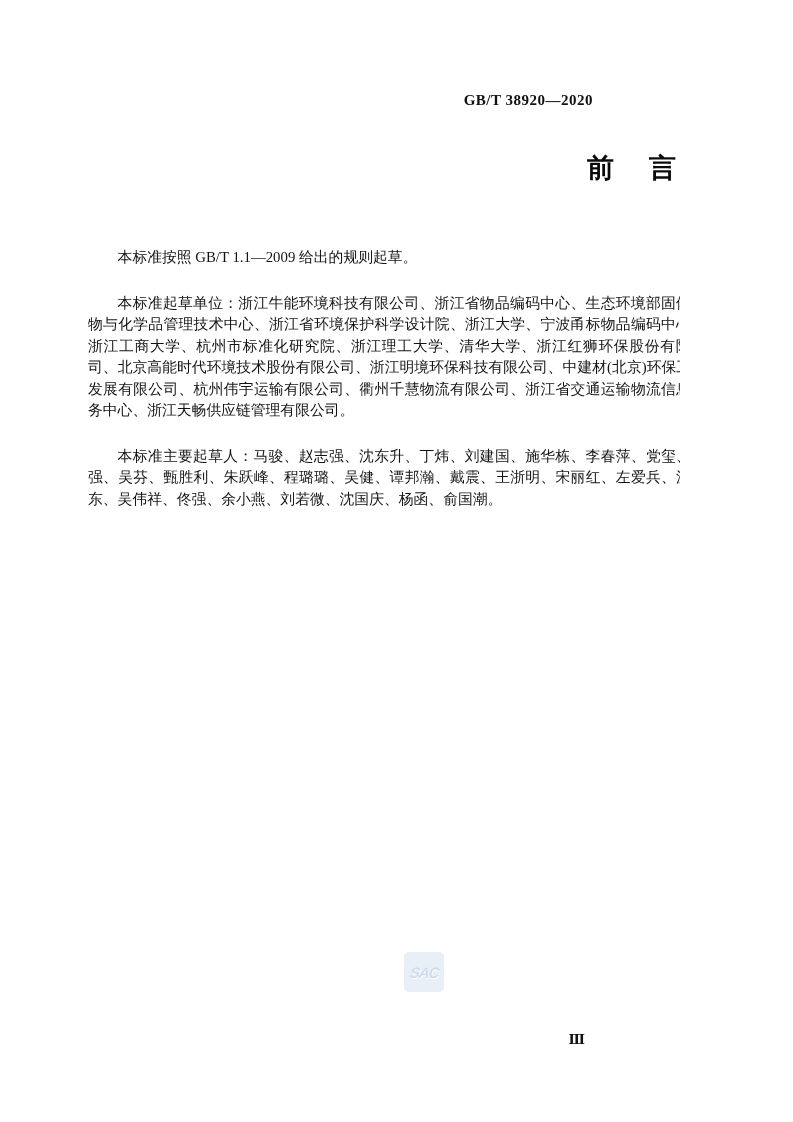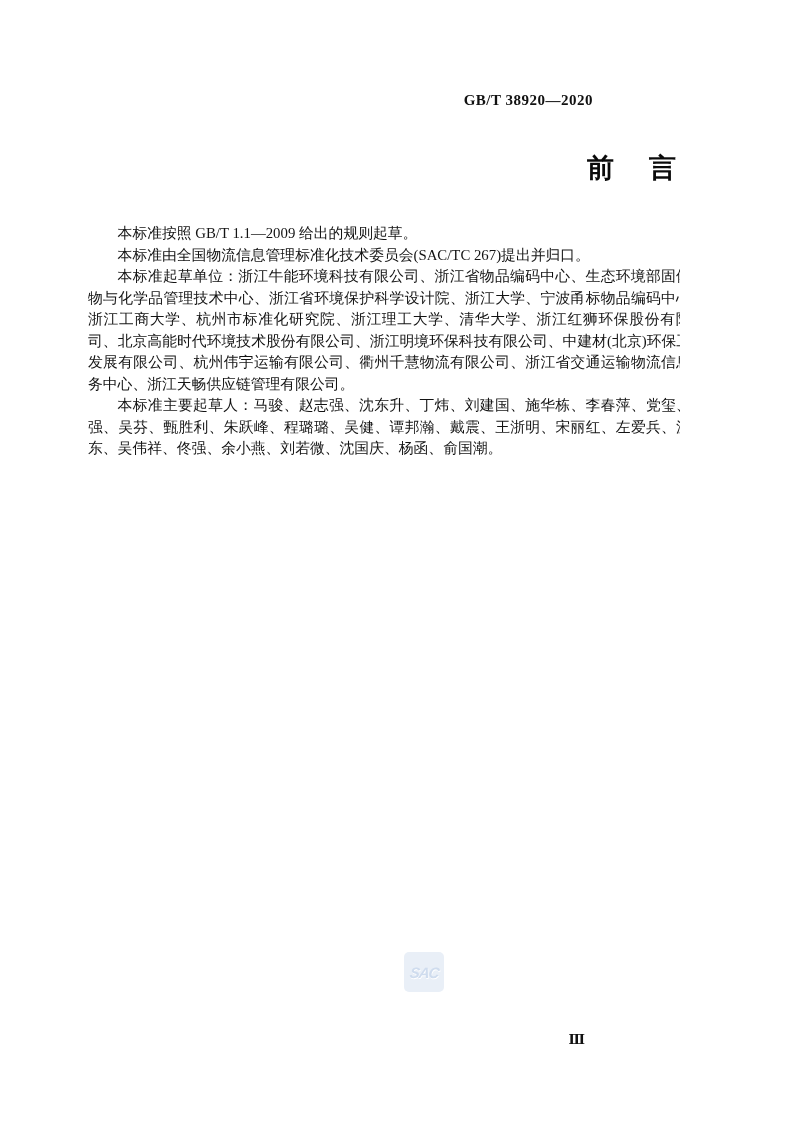--- a/index.html
+++ b/index.html
@@ -44,20 +44,21 @@
     left: 88px;
     width: 618px;
   }
   .body-text p {
     font-size: 14.8px;
     line-height: 21.5px;
     text-indent: 2em;
     text-align: justify;
     text-justify: inter-ideograph;
     color: #131313;
+    margin-top: 24px;
   }
   .watermark {
     position: absolute;
     top: 952px;
     left: 404px;
     width: 40px;
     height: 40px;
     background: var(--wm-bg, #e9eff7);
     border-radius: 5px;
     display: flex;
@@ -88,21 +89,20 @@
 <body>
 
 <div class="page">
 
   <div class="header-code">GB/T 38920—2020</div>
 
   <h1 class="title">前　言</h1>
 
   <div class="body-text">
     <p>本标准按照 GB/T 1.1—2009 给出的规则起草。</p>
-    <p>本标准由全国物流信息管理标准化技术委员会(SAC/TC 267)提出并归口。</p>
     <p>本标准起草单位：浙江牛能环境科技有限公司、浙江省物品编码中心、生态环境部固体废物与化学品管理技术中心、浙江省环境保护科学设计院、浙江大学、宁波甬标物品编码中心、浙江工商大学、杭州市标准化研究院、浙江理工大学、清华大学、浙江红狮环保股份有限公司、北京高能时代环境技术股份有限公司、浙江明境环保科技有限公司、中建材(北京)环保工程发展有限公司、杭州伟宇运输有限公司、衢州千慧物流有限公司、浙江省交通运输物流信息服务中心、浙江天畅供应链管理有限公司。</p>
     <p>本标准主要起草人：马骏、赵志强、沈东升、丁炜、刘建国、施华栋、李春萍、党玺、周强、吴芬、甄胜利、朱跃峰、程璐璐、吴健、谭邦瀚、戴震、王浙明、宋丽红、左爱兵、泥卫东、吴伟祥、佟强、余小燕、刘若微、沈国庆、杨函、俞国潮。</p>
   </div>
 
   <div class="watermark">
     <span>SAC</span>
   </div>
 
   <div class="page-number">Ⅲ</div>
 

